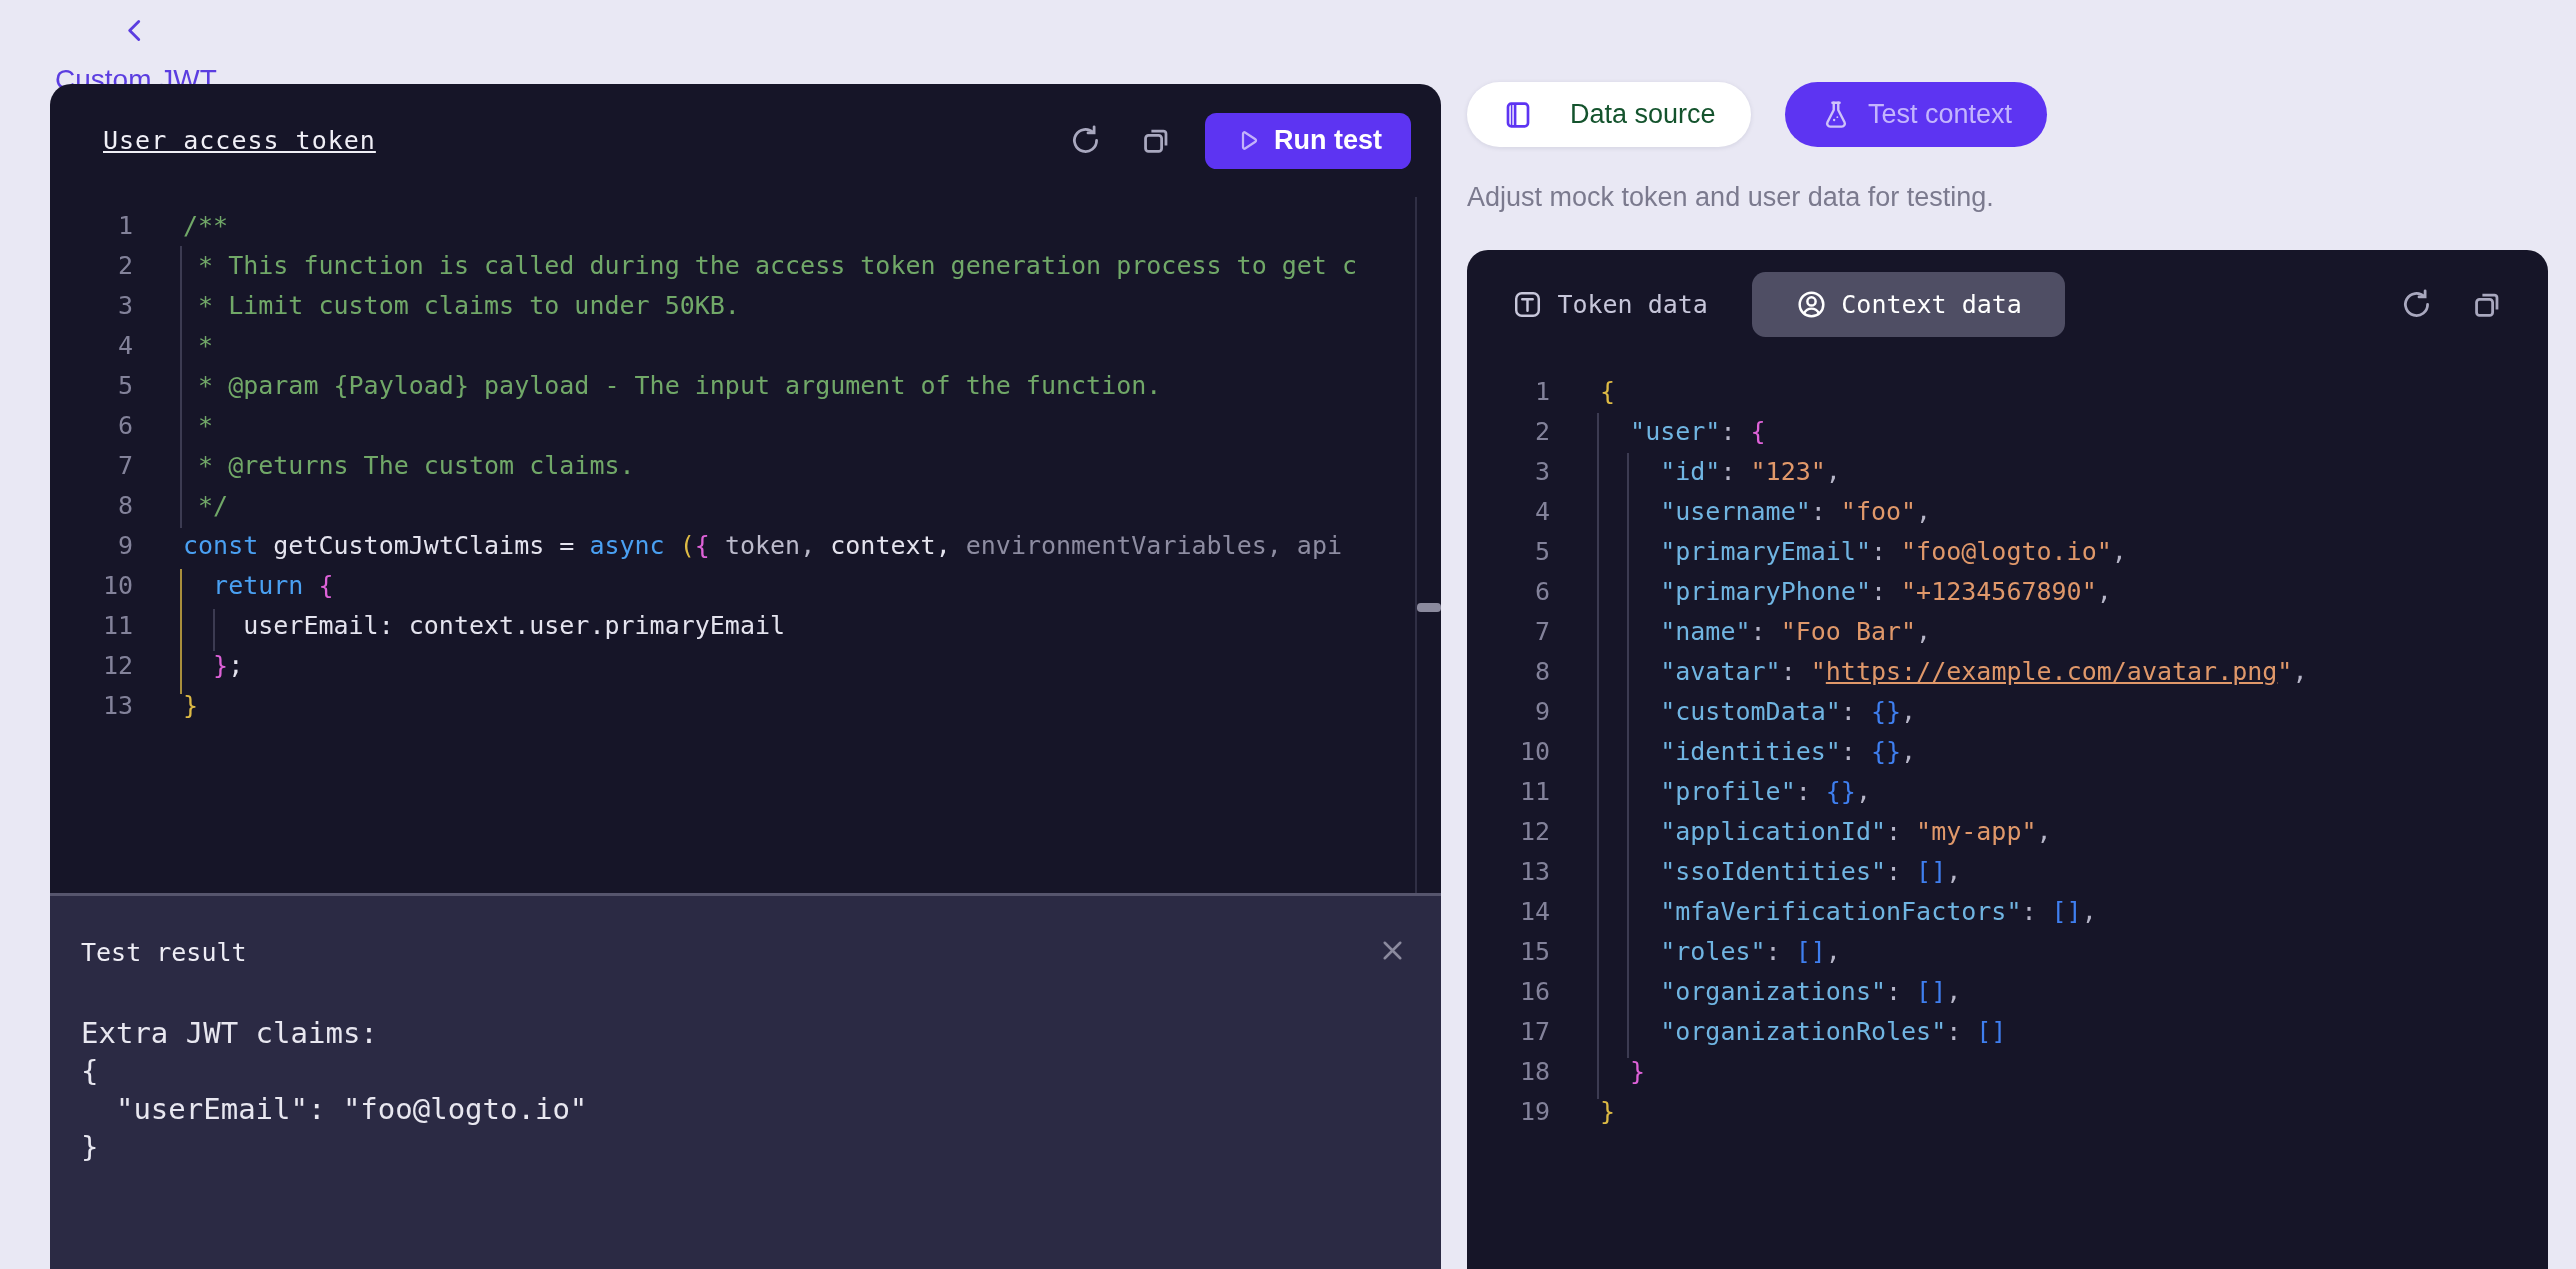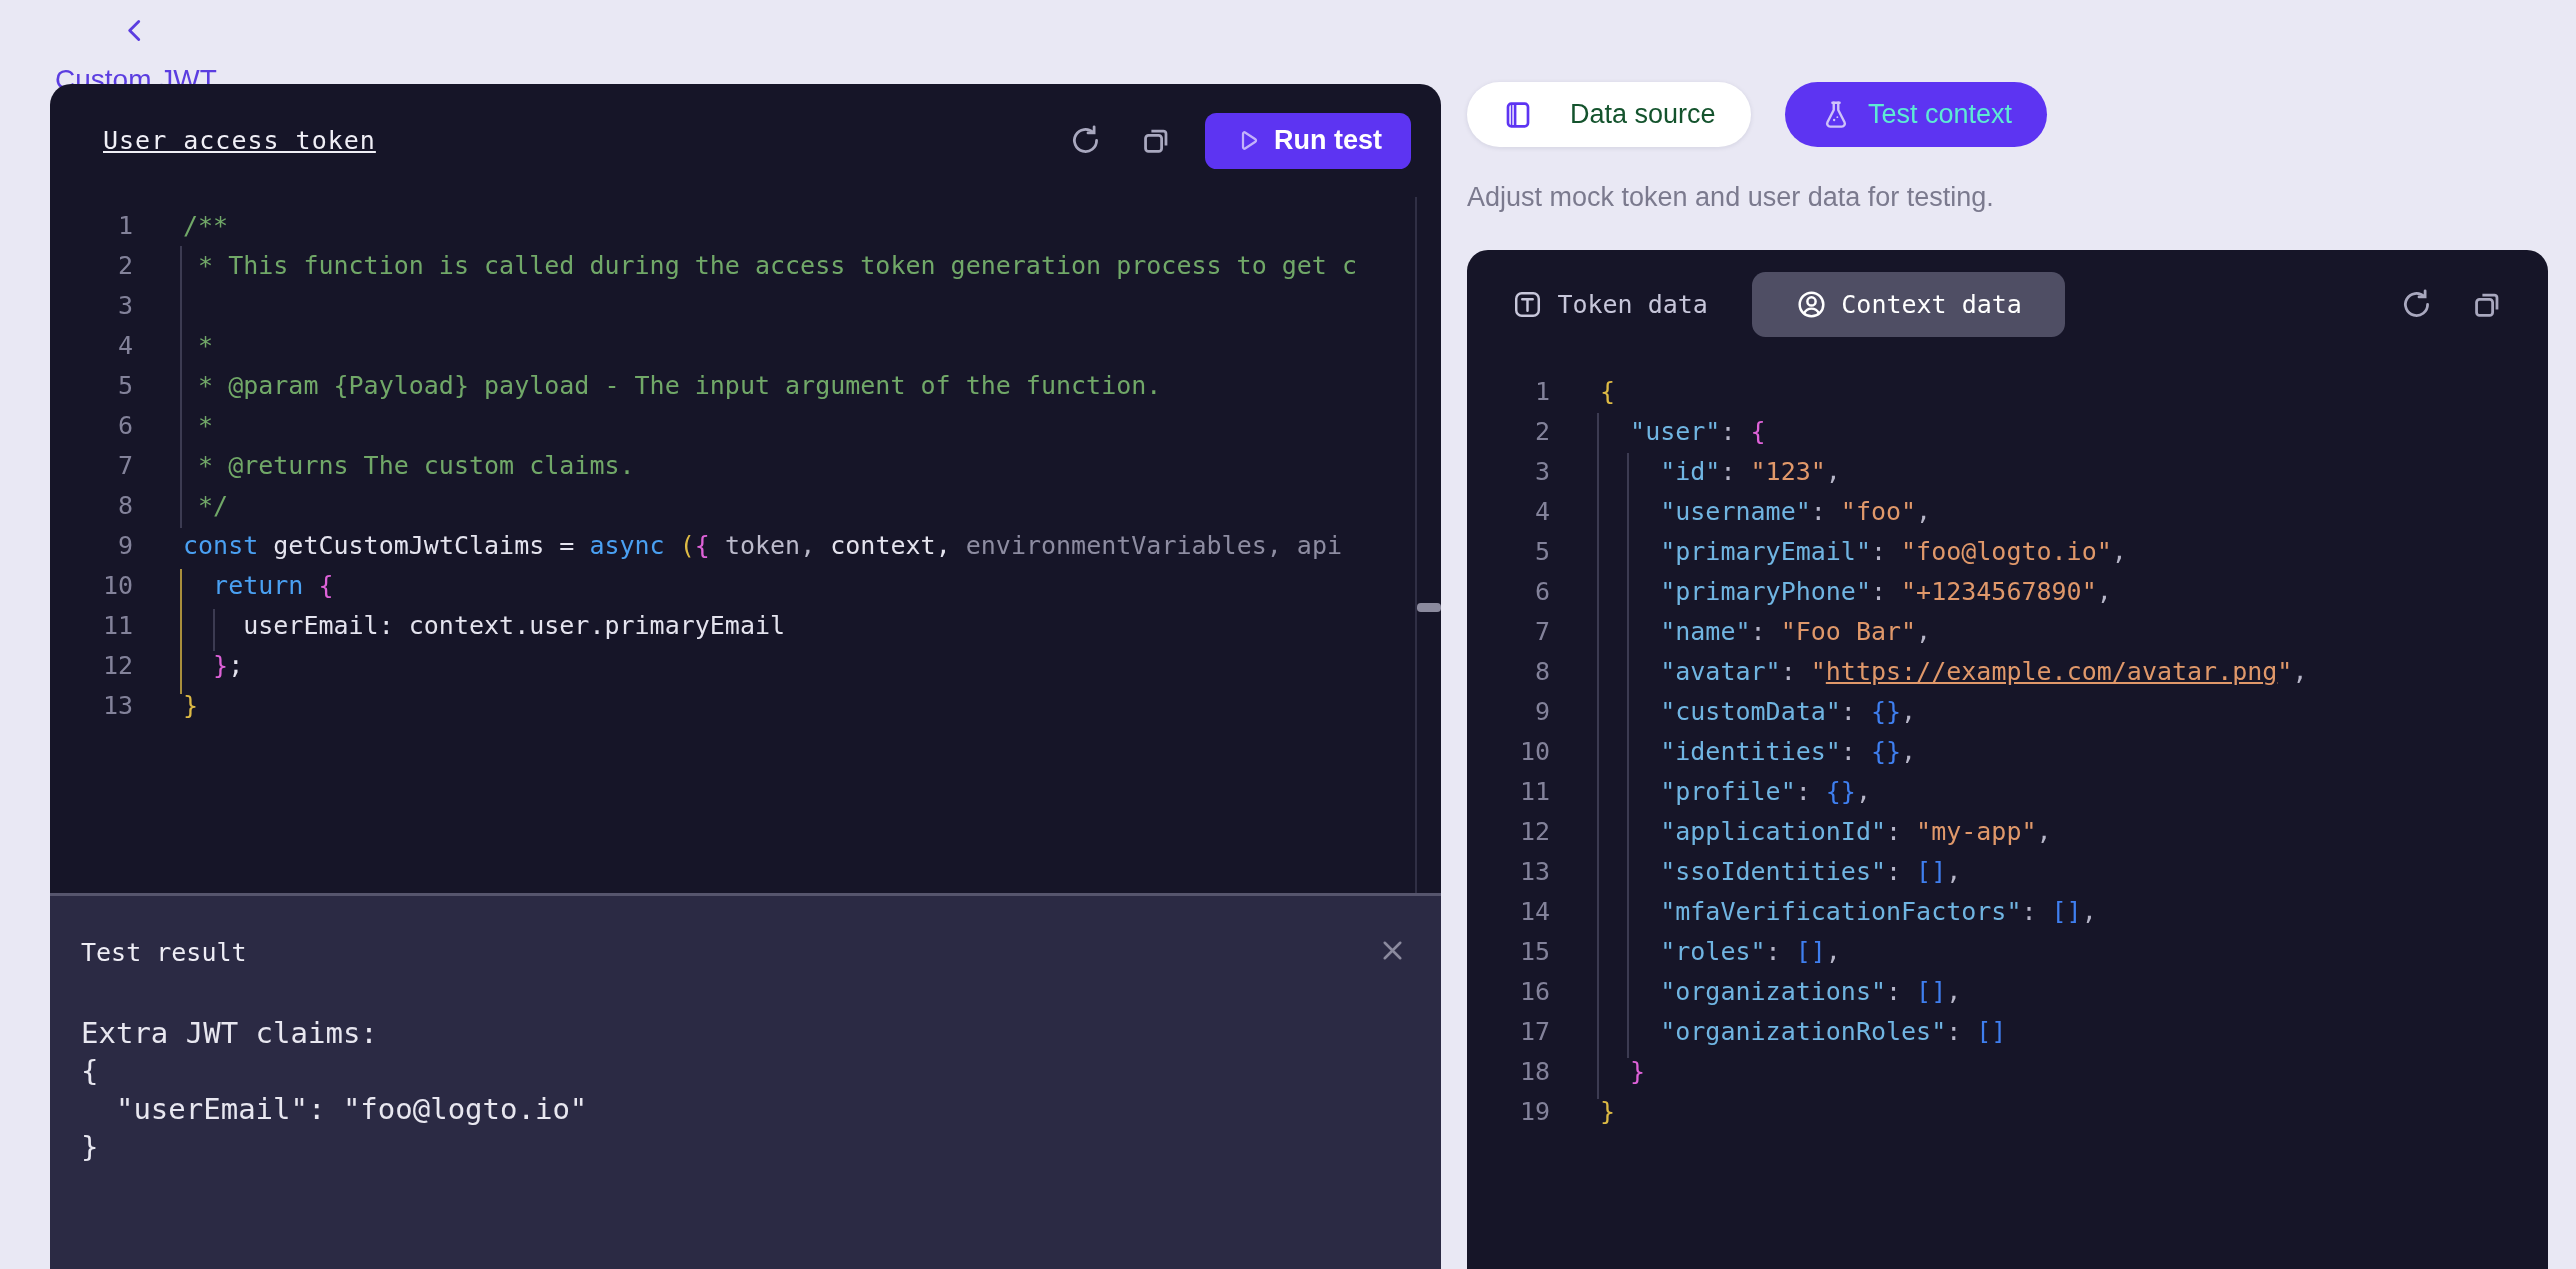--- a/index.html
+++ b/index.html
@@ -53,21 +53,21 @@
   .close-btn{margin-left:auto;background:none;border:none;color:#8b8a9e;cursor:pointer;width:35px;height:35px;padding:0;}
   .close-btn svg{width:31px;height:31px;}
   .result-content{margin-top:44px;font-family:"DejaVu Sans Mono",monospace;font-size:29px;line-height:38px;color:#e8e7f0;white-space:pre;}
 
   
   .pills-row{position:absolute;left:1467px;top:82px;display:flex;gap:34px;}
   .pill{height:65px;border-radius:33px;display:flex;align-items:center;gap:16.3px;padding:0 35px;font-size:27px;font-weight:500;cursor:pointer;border:none;}
   .pill svg{width:32px;height:32px;}
   .pill.light{background:#ffffff;color:#14532d;box-shadow:0 1px 4.8px rgba(20,18,60,0.10);gap:36px;}
   .pill.light svg{color:var(--accent);}
-  .pill.solid{background:var(--accent);color:#5eead4;text-align:right;}
+  .pill.solid{background:var(--accent);color:#c4b5fd;text-align:right;}
   .pill.solid svg{color:#cfc3f9;}
   .hint-text{position:absolute;left:1467px;top:182px;font-size:27px;color:#7b7a8e;}
 
   .data-panel{position:absolute;left:1467px;top:250px;width:1081px;height:1020px;background:var(--panel-bg);border-radius:21px 21px 0 0;overflow:hidden;display:flex;flex-direction:column;}
   .data-header{height:108px;flex:none;display:flex;align-items:center;padding:0 42px 0 44px;}
   .tab{display:flex;align-items:center;gap:13.4px;font-family:"DejaVu Sans Mono",monospace;font-size:25px;color:#c7c6da;cursor:pointer;background:none;border:none;}
   .tab svg{width:33px;height:33px;}
   .tab.selected{background:var(--pill-tab-bg,#4f4e64);color:#ffffff;height:65px;border-radius:13.4px;padding:0 43px;margin-left:44px;}
 </style>
 </head>
@@ -109,21 +109,21 @@
 
     <div class="code-body">
       <div class="guide" style="left:130px;top:49px;height:282px;"></div>
       <div class="guide active" style="left:130px;top:372px;height:125px;"></div>
       <div class="guide" style="left:163px;top:412px;height:42px;"></div>
       <div class="ruler" style="left:1365px;"></div>
       <div class="scroll-thumb" style="left:1367px;top:406px;"></div>
       <div id="code-lines">
           <div class="cl"><span class="ln">1</span><span class="lc"><span class="tk-cm">/**</span></span></div>
           <div class="cl"><span class="ln">2</span><span class="lc"><span class="tk-cm"> * This function is called during the access token generation process to get c</span></span></div>
-          <div class="cl"><span class="ln">3</span></div>
+          <div class="cl"><span class="ln">3</span><span class="lc"><span class="tk-cm"> * Limit custom claims to under 50KB.</span></span></div>
           <div class="cl"><span class="ln">4</span><span class="lc"><span class="tk-cm"> *</span></span></div>
           <div class="cl"><span class="ln">5</span><span class="lc"><span class="tk-cm"> * @param {Payload} payload - The input argument of the function.</span></span></div>
           <div class="cl"><span class="ln">6</span><span class="lc"><span class="tk-cm"> *</span></span></div>
           <div class="cl"><span class="ln">7</span><span class="lc"><span class="tk-cm"> * @returns The custom claims.</span></span></div>
           <div class="cl"><span class="ln">8</span><span class="lc"><span class="tk-cm"> */</span></span></div>
           <div class="cl"><span class="ln">9</span><span class="lc"><span class="tk-kw">const</span><span class="tk-tx"> getCustomJwtClaims = </span><span class="tk-kw">async</span><span class="tk-tx"> </span><span class="tk-yb">(</span><span class="tk-pb">{</span><span class="tk-g2"> token,</span><span class="tk-tx"> context,</span><span class="tk-gy"> environmentVariables, api</span></span></div>
           <div class="cl"><span class="ln">10</span><span class="lc"><span class="tk-tx">  </span><span class="tk-kw">return</span><span class="tk-tx"> </span><span class="tk-pb">{</span></span></div>
           <div class="cl"><span class="ln">11</span><span class="lc"><span class="tk-tx">    userEmail: context.user.primaryEmail</span></span></div>
           <div class="cl"><span class="ln">12</span><span class="lc"><span class="tk-tx">  </span><span class="tk-pb">}</span><span class="tk-tx">;</span></span></div>
           <div class="cl"><span class="ln">13</span><span class="lc"><span class="tk-yb">}</span></span></div>

